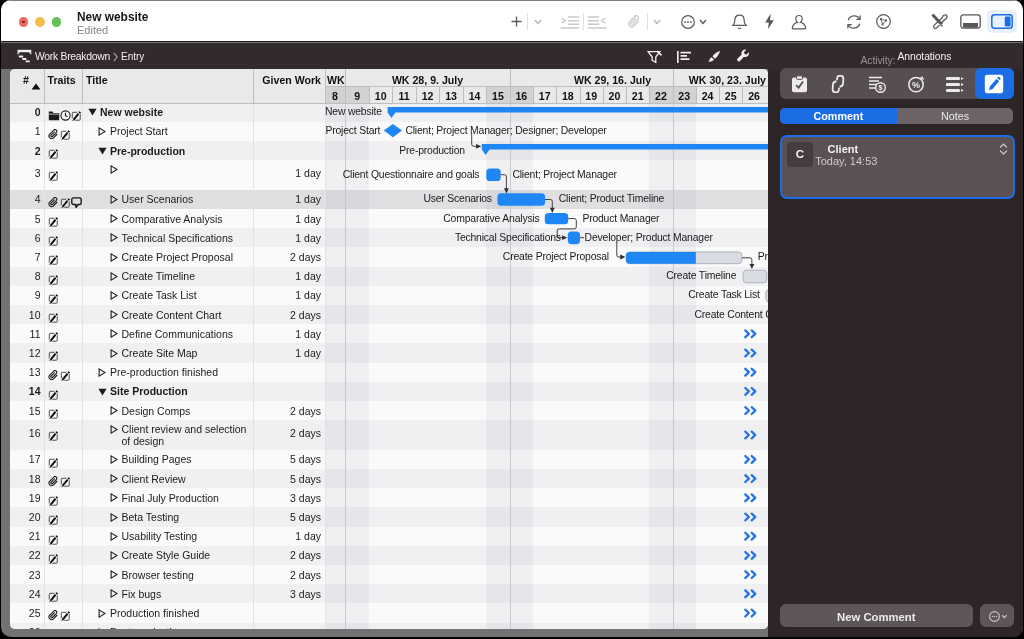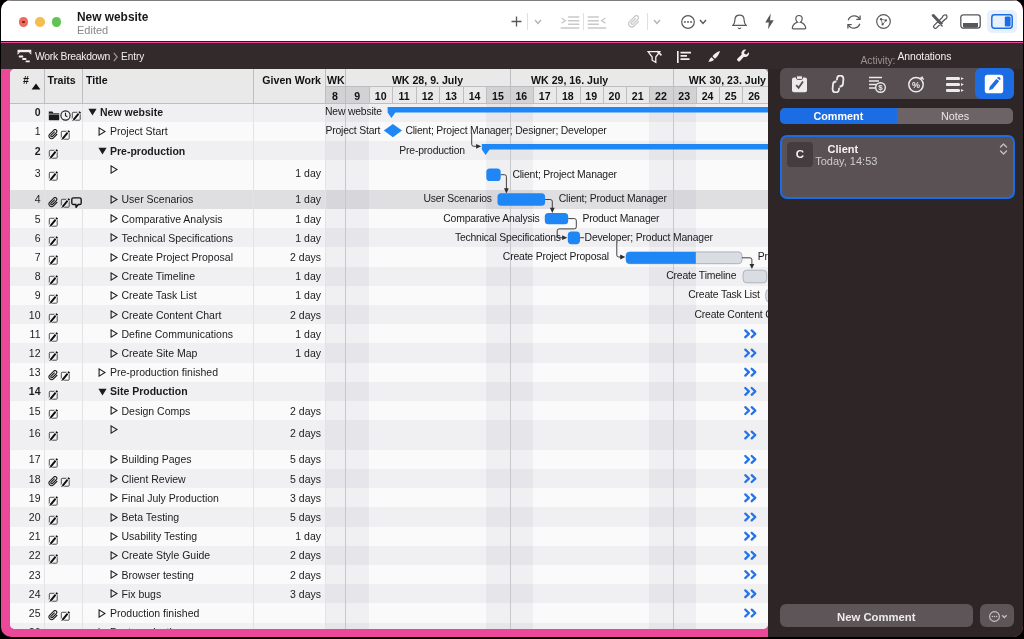--- a/index.html
+++ b/index.html
@@ -1,16 +1,16 @@
 <!DOCTYPE html>
 <html><head><meta charset="utf-8"><style>
 *{margin:0;padding:0;box-sizing:border-box}
 html,body{width:1024px;height:639px;overflow:hidden;background:#000;font-family:"Liberation Sans",sans-serif}
 .a{position:absolute}
-#win{position:absolute;left:1px;top:0;width:1022px;height:637px;border-radius:10px;overflow:hidden;background:#ec4899}
+#win{position:absolute;left:1px;top:0;width:1022px;height:637px;border-radius:10px;overflow:hidden;background:#737373}
 #tb{position:absolute;left:0;top:0;width:1022px;height:42px;background:#fff;border-bottom:1px solid #241b1d}
 #crumb{position:absolute;left:0;top:43px;width:1022px;height:26px;background:#332a2c}
 #content{position:absolute;left:9px;top:69px;width:758px;height:560px;background:#fafafa;overflow:hidden;border-radius:5px}
 #panel{position:absolute;left:767px;top:69px;width:255px;height:568px;background:#2e2527}
 .lbl{position:absolute;white-space:nowrap;font-size:10.5px;color:#1b1b1d;line-height:12px}
 .clbl{position:absolute;white-space:nowrap;font-size:10.4px;letter-spacing:-0.18px;color:#1b1b1d;line-height:12px}
 .lblr{text-align:right}
 .hdrtxt{position:absolute;white-space:nowrap;font-size:10.6px;font-weight:700;color:#111;line-height:12px}
 </style></head><body>
 <div id="win">
@@ -183,21 +183,21 @@
       <div class="a" style="left:0;top:33.6px;width:758px;height:1px;background:#bebec1"></div>
       <div class="hdrtxt" style="left:13px;top:4.5px;">#</div>
       <svg class="a" style="left:21px;top:14px" width="10" height="7" viewBox="0 0 10 7">
         <path d="M5 0.5L9.4 6.5H0.6Z" fill="#111"></path>
       </svg>
       <div class="hdrtxt" style="left:37.5px;top:4.5px;">Traits</div>
       <div class="hdrtxt" style="left:76px;top:4.5px;">Title</div>
       <div class="hdrtxt lblr" style="left:220px;top:4.5px;width:91px">Given Work</div>
       <div class="hdrtxt" style="left:317px;top:4.5px;">WK</div>
       <div class="hdrtxt" style="left:357.5px;top:4.5px;width:120px;text-align:center">WK 28, 9. July</div>
-      <div class="hdrtxt" style="left:521.1px;top:4.5px;width:120px;text-align:left">WK 29, 16. July</div>
+      <div class="hdrtxt" style="left:521.1px;top:4.5px;width:120px;text-align:right">WK 29, 16. July</div>
       <div class="hdrtxt lblr" style="left:635px;top:4.5px;width:121px">WK 30, 23. July</div>
       <div class="hdrtxt" style="left:314.5px;top:20.5px;width:20.9px;text-align:center">8</div>
       <div class="hdrtxt" style="left:335.4px;top:20.5px;width:23.5px;text-align:center">9</div>
       <div class="hdrtxt" style="left:358.9px;top:20.5px;width:23.5px;text-align:center">10</div>
       <div class="hdrtxt" style="left:382.3px;top:20.5px;width:23.5px;text-align:center">11</div>
       <div class="hdrtxt" style="left:405.8px;top:20.5px;width:23.5px;text-align:center">12</div>
       <div class="hdrtxt" style="left:429.3px;top:20.5px;width:23.5px;text-align:center">13</div>
       <div class="hdrtxt" style="left:452.8px;top:20.5px;width:23.5px;text-align:center">14</div>
       <div class="hdrtxt" style="left:476.2px;top:20.5px;width:23.5px;text-align:center">15</div>
       <div class="hdrtxt" style="left:499.7px;top:20.5px;width:23.3px;text-align:center">16</div>
@@ -437,20 +437,21 @@
       <div class="a" style="left:38.0px;top:358.1px"><svg width="11" height="11" viewBox="0 0 11 11" fill="none">
           <rect x="1.3" y="2.3" width="7.9" height="7.9" rx="0.8" stroke="#4e4e50" stroke-width="1"></rect>
           <path d="M1.6 10.8L8.6 2.3" stroke="#fafafa" stroke-width="3.4"></path>
           <path d="M2.5 9.9L7.6 3.7" stroke="#0e0e10" stroke-width="2"></path>
           <path d="M1.2 11L2.9 10.5L2.0 9.7Z" fill="#0e0e10"></path>
           <path d="M8.2 3.1L9.3 1.8" stroke="#0e0e10" stroke-width="1.9"></path>
         </svg></div>
       <svg class="a" style="left:99.5px;top:356.4px" width="8" height="9" viewBox="0 0 8 9">
         <path d="M1.1 0.9L7 4.5L1.1 8.1Z" fill="none" stroke="#1c1c1e" stroke-width="1.1"></path>
       </svg>
+      <div class="lbl" style="left:111.5px;top:354.9px;font-weight:400;line-height:11.7px">Client review and selection<br>of design</div>
       <div class="lbl lblr" style="left:220px;top:357.7px;width:91px">2 days</div>
       <div class="lbl lblr" style="left:4px;top:384.4px;width:26.5px;font-weight:400">17</div>
       <div class="a" style="left:38.0px;top:384.8px"><svg width="11" height="11" viewBox="0 0 11 11" fill="none">
           <rect x="1.3" y="2.3" width="7.9" height="7.9" rx="0.8" stroke="#4e4e50" stroke-width="1"></rect>
           <path d="M1.6 10.8L8.6 2.3" stroke="#fafafa" stroke-width="3.4"></path>
           <path d="M2.5 9.9L7.6 3.7" stroke="#0e0e10" stroke-width="2"></path>
           <path d="M1.2 11L2.9 10.5L2.0 9.7Z" fill="#0e0e10"></path>
           <path d="M8.2 3.1L9.3 1.8" stroke="#0e0e10" stroke-width="1.9"></path>
         </svg></div>
       <svg class="a" style="left:99.5px;top:385.9px" width="8" height="9" viewBox="0 0 8 9">
@@ -604,23 +605,24 @@
 <path d="M420.3 463.8L423.9 467.2L420.3 470.6M426.7 463.8L430.3 467.2L426.7 470.6" stroke="#2573e8" stroke-width="2.3" stroke-linecap="round" stroke-linejoin="round"></path>
 <path d="M420.3 483.0L423.9 486.4L420.3 489.8M426.7 483.0L430.3 486.4L426.7 489.8" stroke="#2573e8" stroke-width="2.3" stroke-linecap="round" stroke-linejoin="round"></path>
 <path d="M420.3 502.2L423.9 505.6L420.3 509.0M426.7 502.2L430.3 505.6L426.7 509.0" stroke="#2573e8" stroke-width="2.3" stroke-linecap="round" stroke-linejoin="round"></path>
 <path d="M420.3 521.4L423.9 524.8L420.3 528.2M426.7 521.4L430.3 524.8L426.7 528.2" stroke="#2573e8" stroke-width="2.3" stroke-linecap="round" stroke-linejoin="round"></path>
 <path d="M420.3 540.6L423.9 544.0L420.3 547.4M426.7 540.6L430.3 544.0L426.7 547.4" stroke="#2573e8" stroke-width="2.3" stroke-linecap="round" stroke-linejoin="round"></path>
 </svg>
 <div class="clbl lblr" style="left:111.9px;top:37.2px;width:260px">New website</div>
       <div class="clbl lblr" style="left:110.3px;top:56.4px;width:260px">Project Start</div>
       <div class="clbl" style="left:395.4px;top:56.4px">Client; Project Manager; Designer; Developer</div>
       <div class="clbl lblr" style="left:194.9px;top:75.6px;width:260px">Pre-production</div>
+      <div class="clbl lblr" style="left:209.4px;top:99.9px;width:260px">Client Questionnaire and goals</div>
       <div class="clbl" style="left:502.4px;top:99.9px">Client; Project Manager</div>
       <div class="clbl lblr" style="left:221.9px;top:124.4px;width:260px">User Scenarios</div>
-      <div class="clbl" style="left:548.8px;top:124.4px">Client; Product Manager</div>
+      <div class="clbl" style="left:548.8px;top:124.4px">Client; Product Timeline</div>
       <div class="clbl lblr" style="left:269.6px;top:143.6px;width:260px">Comparative Analysis</div>
       <div class="clbl" style="left:572.4px;top:143.6px">Product Manager</div>
       <div class="clbl lblr" style="left:290.9px;top:162.8px;width:260px">Technical Specifications</div>
       <div class="clbl" style="left:574.6px;top:162.8px">Developer; Product Manager</div>
       <div class="clbl lblr" style="left:339.0px;top:182.0px;width:260px">Create Project Proposal</div>
       <div class="clbl" style="left:747.7px;top:182.0px">Product Manager</div>
       <div class="clbl lblr" style="left:466.3px;top:201.2px;width:260px">Create Timeline</div>
       <div class="clbl lblr" style="left:489.7px;top:220.4px;width:260px">Create Task List</div>
       <div class="clbl" style="left:684.5px;top:239.6px">Create Content Chart</div>
     </div>

